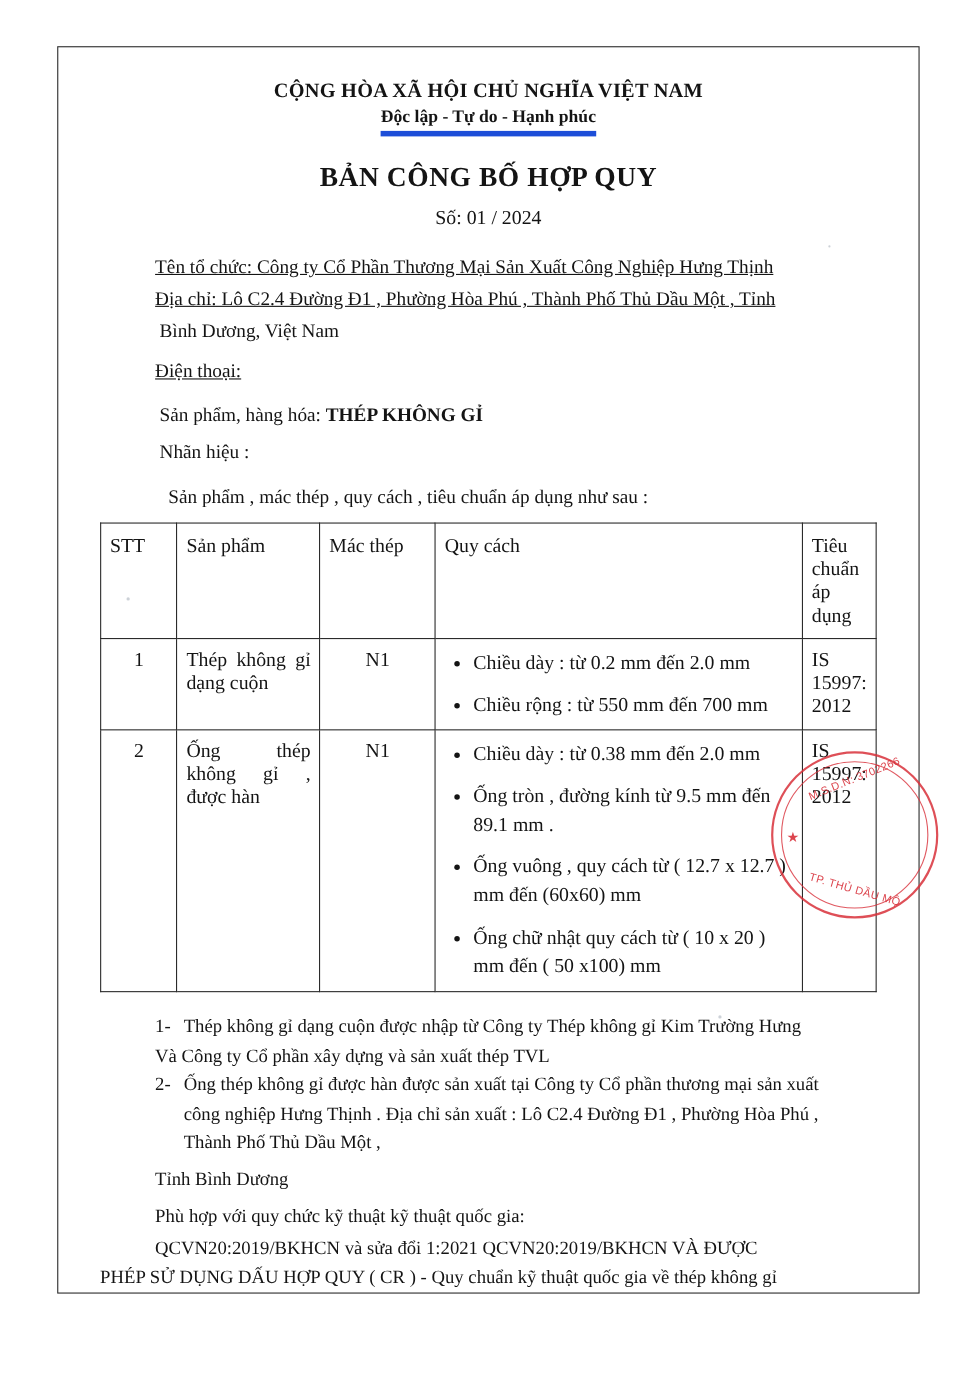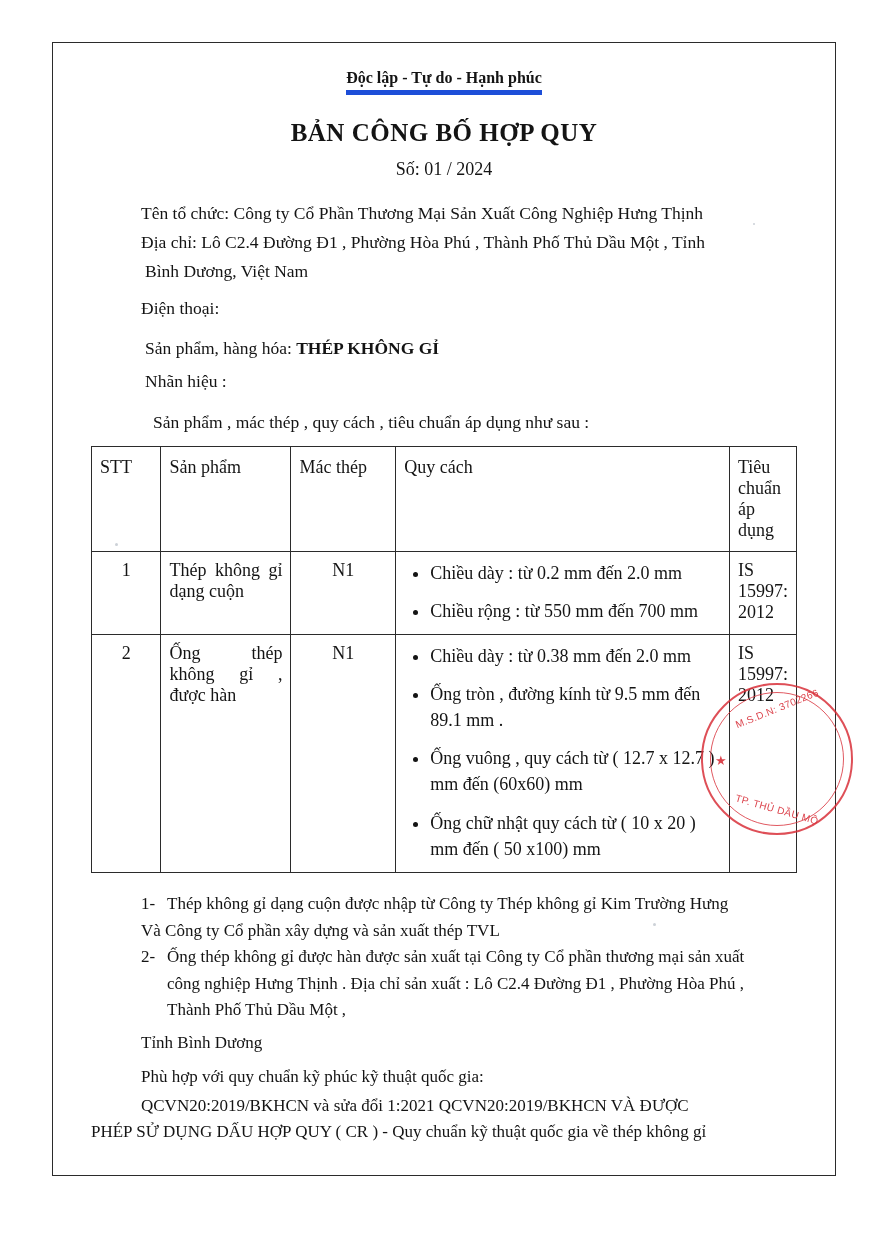--- a/index.html
+++ b/index.html
@@ -61,21 +61,21 @@
     margin-top: 12px;
   }
   .body-block {
     margin-top: 20px;
     font-size: 17.5px;
     line-height: 1.55;
   }
   .ln { margin: 0 0 2px 0; }
   .ind2 { padding-left: 54px; }
   .ind3 { padding-left: 62px; }
-  .ind0 { padding-left: 50px; }
+  .ind0 { padding-left: 50px; text-decoration: underline; }
   .gap-sm { margin-top: 10px; }
   .bold { font-weight: bold; }
   .prod-line { margin-top: 12px; }
   .brand-line { margin-top: 6px; }
   .spec-line { margin-top: 14px; margin-bottom: 10px; }
 
   table.main {
     width: 100%;
     border-collapse: collapse;
     font-size: 18px;
@@ -192,20 +192,21 @@
     opacity: .5;
     border-radius: 50%;
   }
 </style>
 </head>
 <body>
 
 <div class="page">
   <div class="inner">
 
+    <div class="center nation">CỘNG HÒA XÃ HỘI CHỦ NGHĨA VIỆT NAM</div>
     <div class="center motto"><span>Độc lập - Tự do - Hạnh phúc</span></div>
 
     <div class="center doc-title">BẢN CÔNG BỐ HỢP QUY</div>
     <div class="center doc-number">Số: 01 / 2024</div>
 
     <div class="body-block">
       <div class="ln ind0">Tên tổ chức: Công ty Cổ Phần Thương Mại Sản Xuất Công Nghiệp Hưng Thịnh</div>
       <div class="ln ind0">Địa chỉ: Lô C2.4 Đường Đ1 , Phường Hòa Phú , Thành Phố Thủ Dầu Một , Tỉnh</div>
       <div class="ln ind2">Bình Dương, Việt Nam</div>
       <div class="ln ind0 gap-sm">Điện thoại:</div>
@@ -268,21 +269,21 @@
       <div class="note-item">
         <div class="note-num">2-</div>
         <div class="note-text">Ống thép không gỉ được hàn được sản xuất tại Công ty Cổ phần thương mại sản xuất</div>
       </div>
       <div class="note-cont2">công nghiệp Hưng Thịnh . Địa chỉ sản xuất : Lô C2.4 Đường Đ1 , Phường Hòa Phú ,</div>
       <div class="note-cont2">Thành Phố Thủ Dầu Một ,</div>
     </div>
 
     <div class="tail">
       <div class="t1">Tỉnh Bình Dương</div>
-      <div class="t2">Phù hợp với quy chuẩn kỹ phúc kỹ thuật quốc gia:</div>
+      <div class="t2">Phù hợp với quy chức kỹ thuật kỹ thuật quốc gia:</div>
       <div class="t3">QCVN20:2019/BKHCN và sửa đổi 1:2021  QCVN20:2019/BKHCN VÀ ĐƯỢC</div>
       <div class="t4">PHÉP SỬ DỤNG DẤU HỢP QUY ( CR ) -  Quy chuẩn kỹ thuật quốc gia về thép không gỉ</div>
     </div>
 
   </div>
 
   <div class="seal">
     <div class="ring"></div>
     <div class="ring2"></div>
     <div class="star">★</div>

